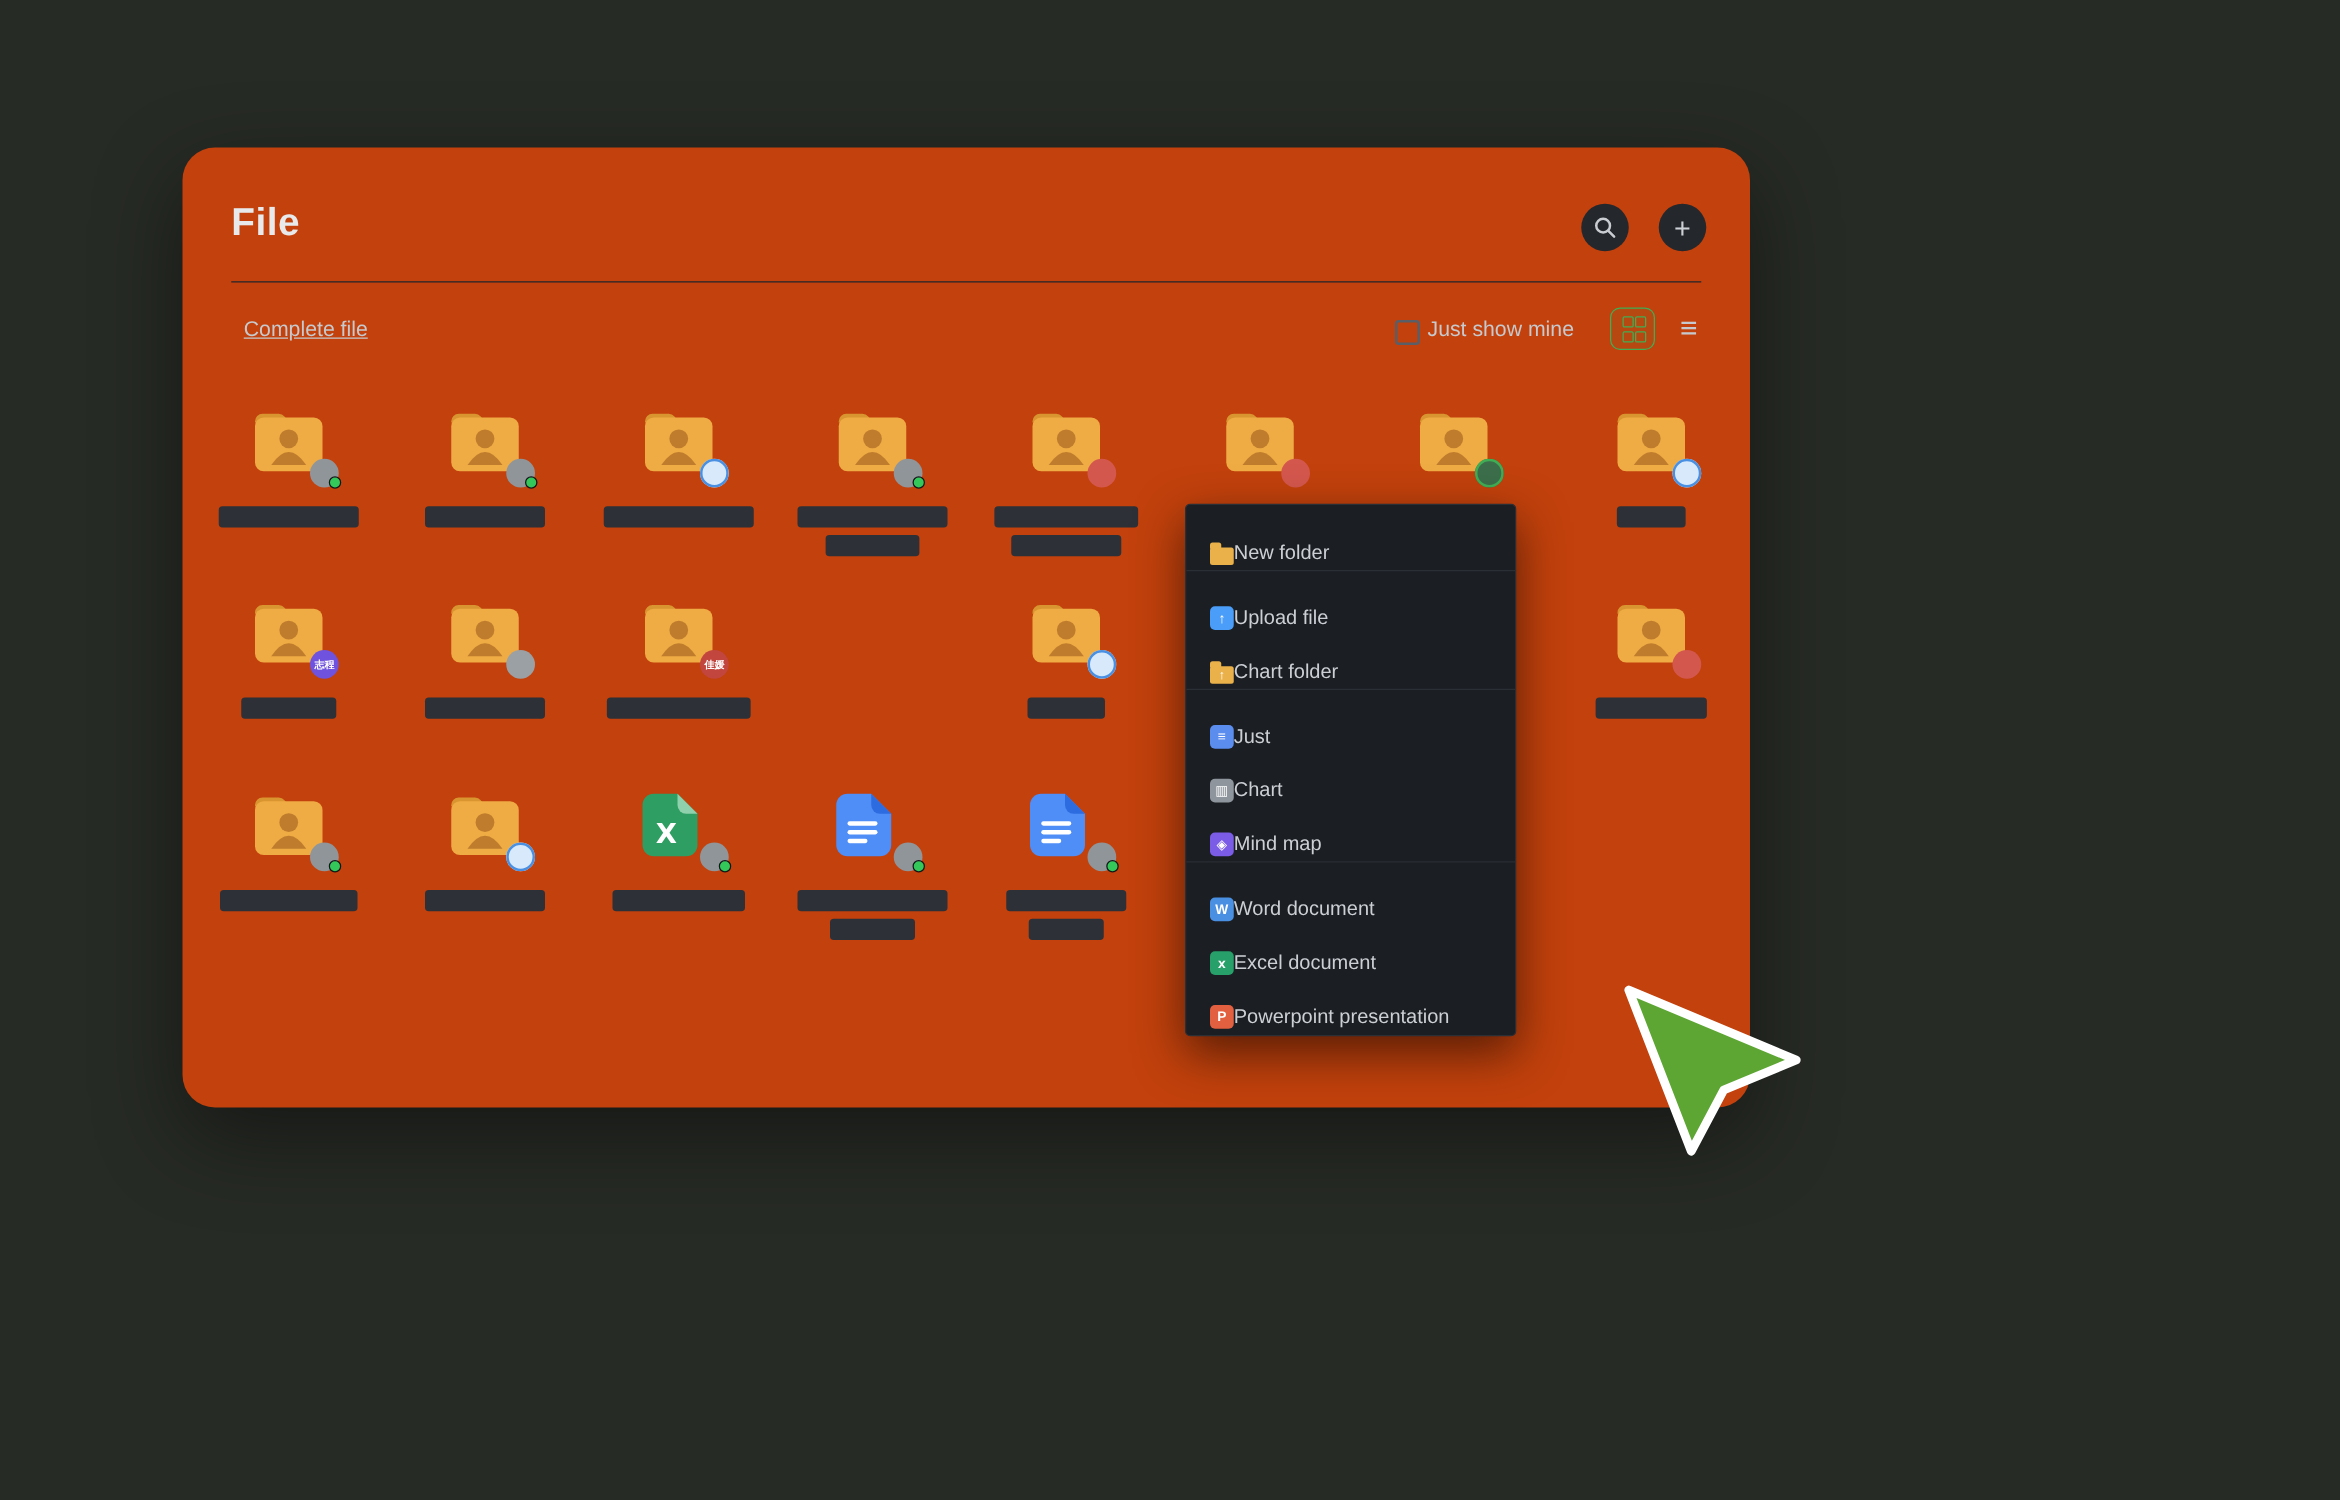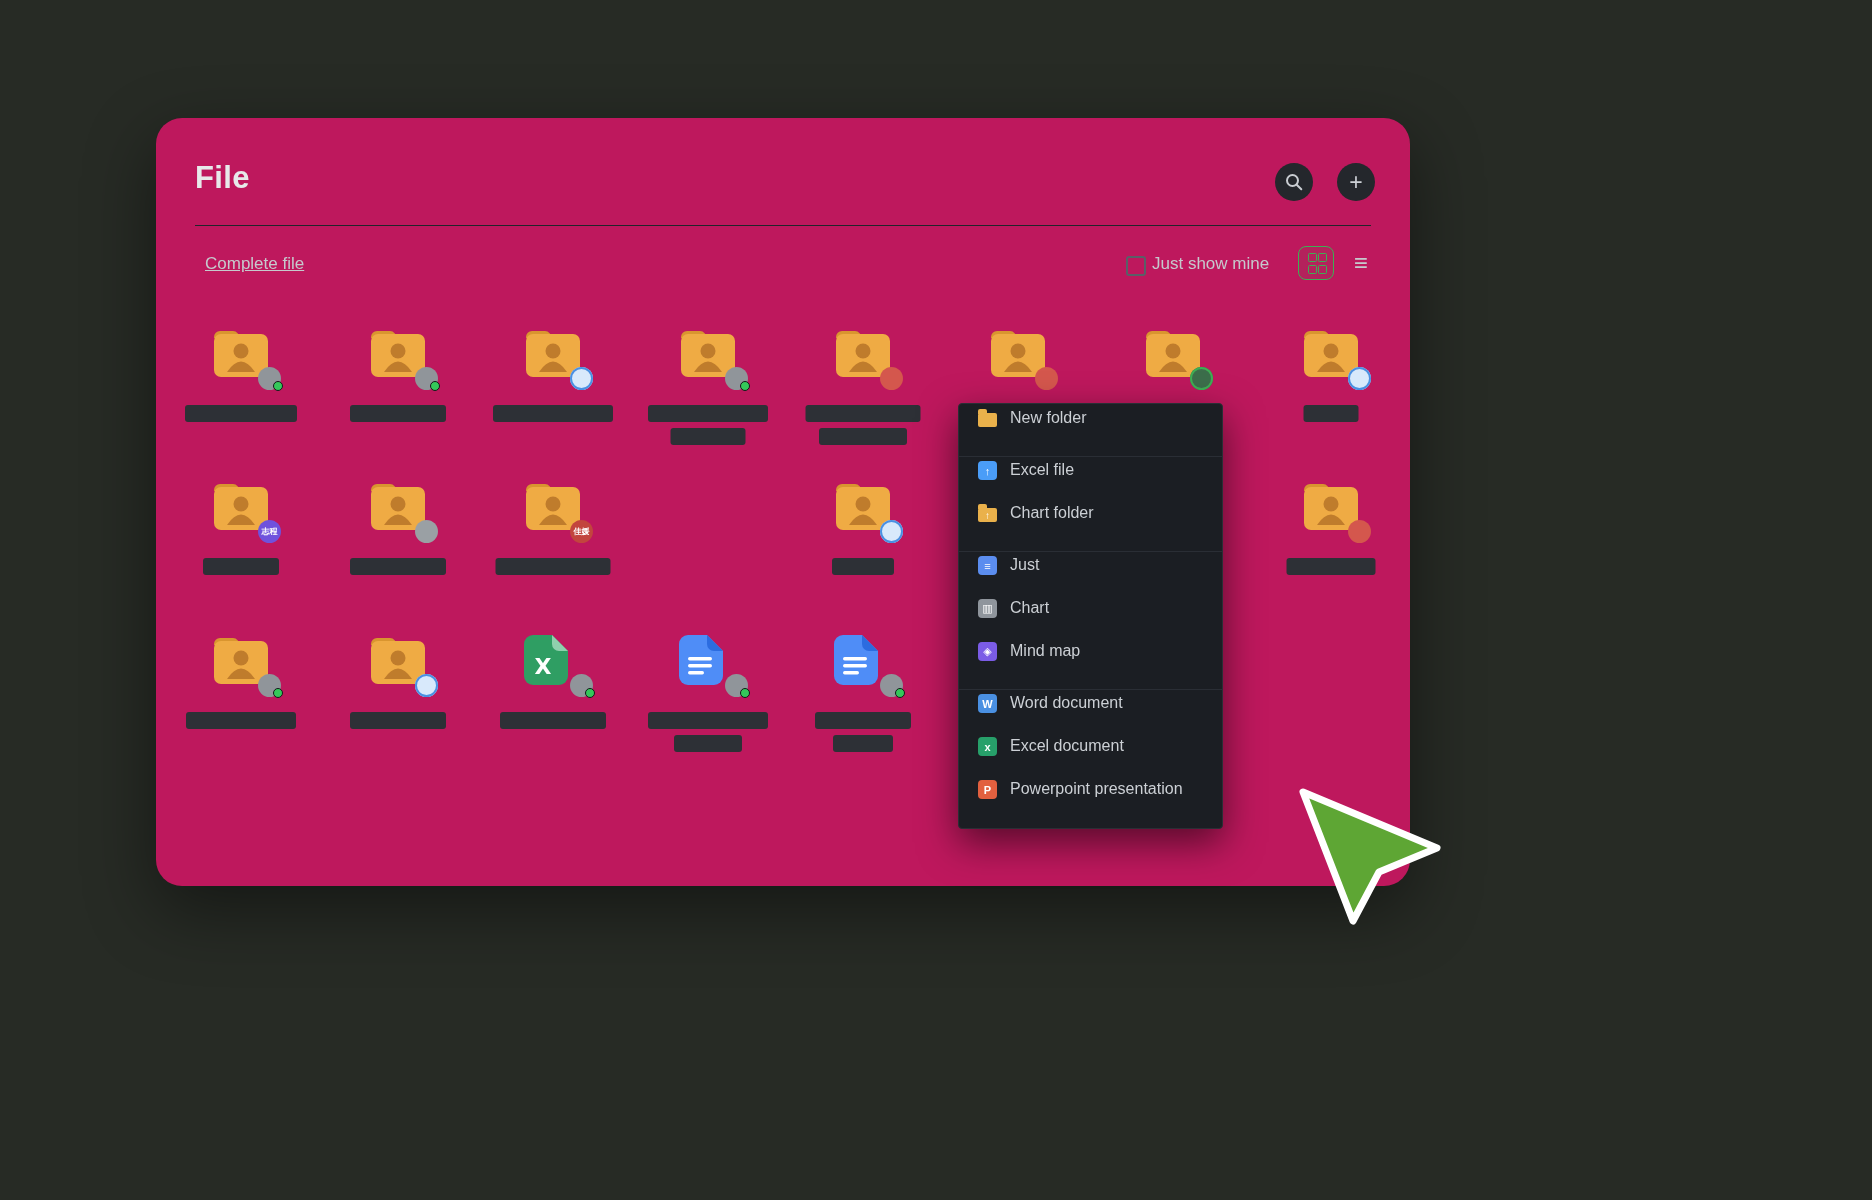--- a/index.html
+++ b/index.html
@@ -3,22 +3,22 @@
 <meta charset="utf-8">
 <style>
   html,body{margin:0;padding:0;}
   body{
     width:1872px;height:1200px;overflow:hidden;
     background:#272b25;
     font-family:"Liberation Sans","DejaVu Sans",sans-serif;
   }
   .stage{position:relative;width:1872px;height:1200px;}
   .window{
-    position:absolute;left:156px;top:118px;width:1254px;height:768px;
-    background:#be185d;border-radius:26px;
+    position:absolute;left:146px;top:118px;width:1254px;height:768px;
+    background:#c2410c;border-radius:26px;
     box-shadow:0 24px 70px rgba(0,0,0,.45);
   }
   .title{
     position:absolute;left:39px;top:42px;
     font-size:31px;font-weight:700;color:#e7e9ea;letter-spacing:.4px;
   }
   .hbtn{
     position:absolute;top:45px;width:38px;height:38px;border-radius:50%;
     background:#24272c;border:none;color:#cdd1d6;
     display:flex;align-items:center;justify-content:center;
@@ -60,21 +60,21 @@
   .bar{
     position:absolute;left:50%;transform:translateX(-50%);
     height:17px;border-radius:3px;background:var(--placeholder_gray);
   }
   .menu{
     position:absolute;left:802px;top:285px;width:263px;z-index:5;
     background:#1b1e23;border:1px solid #2a2e35;border-radius:4px;
     box-shadow:0 14px 38px rgba(0,0,0,.55);padding:5px 0;
   }
   .menu-item{
-    display:flex;align-items:flex-start;gap:13px;height:43px;padding:0 19px;
+    display:flex;align-items:flex-end;height:43px;padding:0 19px;
     color:#ccd0d5;font-size:16px;cursor:pointer;
   }
   .menu-div{height:1px;background:#2a2e35;margin:4px 0;}
   .mi-square{
     width:19px;height:19px;border-radius:4px;background:var(--c);
     color:#fff;font-size:11px;font-weight:700;
     display:flex;align-items:center;justify-content:center;flex:none;
   }
   .mi-folder{
     position:relative;width:19px;height:14px;border-radius:2px;background:var(--c);
@@ -307,21 +307,21 @@
       </div>
 
     <div class="menu" id="menu">
         <div class="menu-item">
           <span class="mi-folder" style="--c: #eab14b;"></span>
           <span>New folder</span>
         </div>
         <div class="menu-div"></div>
         <div class="menu-item">
           <span class="mi-square" style="--c: #4a9df8;">↑</span>
-          <span>Excel file</span>
+          <span>Upload file</span>
         </div>
         <div class="menu-item">
           <span class="mi-folder" style="--c: #eab14b;">↑</span>
           <span>Chart folder</span>
         </div>
         <div class="menu-div"></div>
         <div class="menu-item">
           <span class="mi-square" style="--c: #5b8def;">≡</span>
           <span>Just</span>
         </div>

